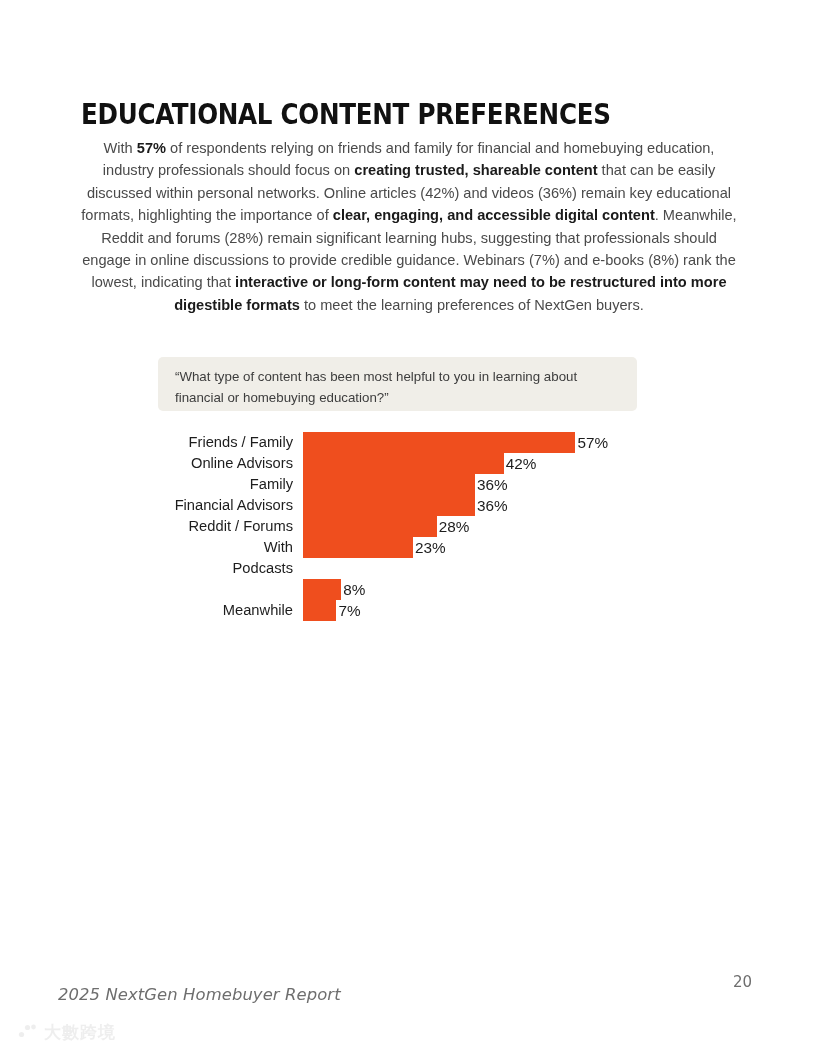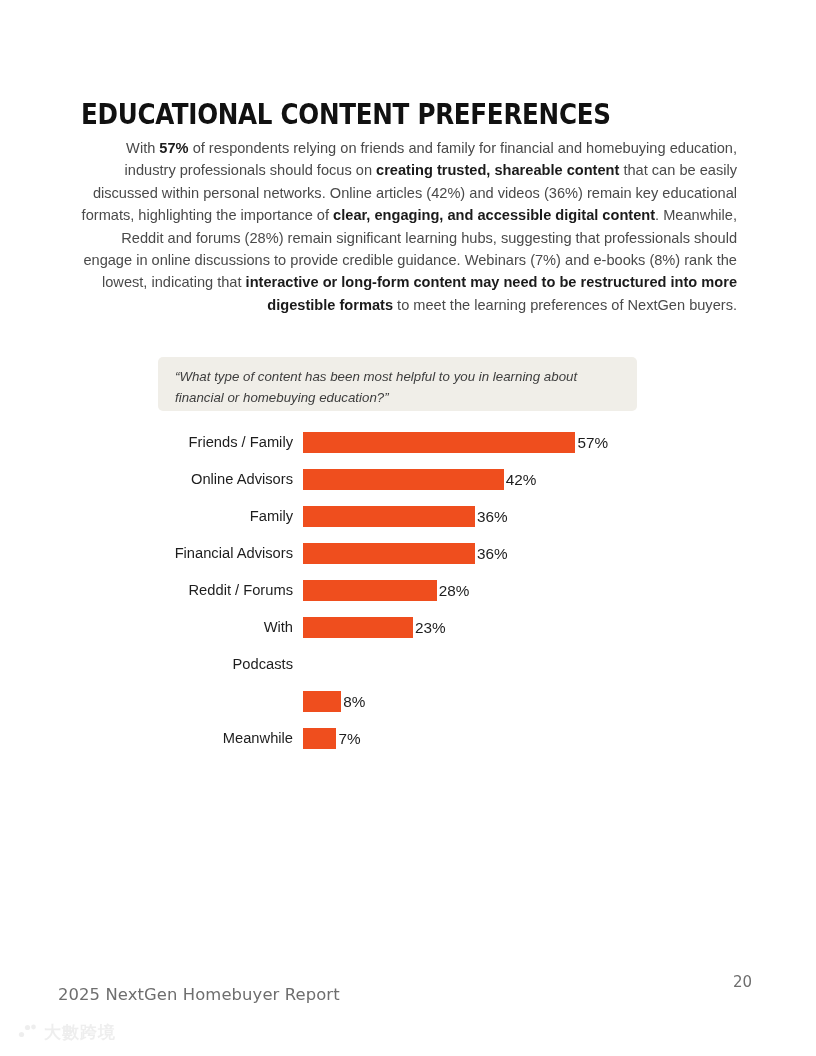--- a/index.html
+++ b/index.html
@@ -42,21 +42,21 @@
 
   
   .body-copy {
     position: absolute;
     left: 81px;
     top: 137px;
     width: 656px;
     font-size: 14.6px;
     line-height: 22.4px;
     color: #4a4a4a;
-    text-align: right;
+    text-align: center;
     font-family: "Liberation Sans", sans-serif;
   }
   .body-copy b {
     color: #1b1b1b;
     font-weight: 700;
   }
 
   
   .question-box {
     position: absolute;
@@ -68,37 +68,36 @@
     border-radius: 5px;
     box-sizing: border-box;
   }
   .question-text {
     position: absolute;
     left: 17px;
     top: 9px;
     width: 448px;
     font-size: 13.3px;
     line-height: 21px;
-    font-style: italic;
     color: #3d3d3d;
     font-family: "Liberation Sans", sans-serif;
   }
 
   
   .chart {
     position: absolute;
     left: 81px;
     top: 432px;
     width: 660px;
     height: 250px;
   }
   .chart-row {
     position: relative;
     height: 21px;
-    margin-bottom: 16px;
+    margin-bottom: 0;
   }
   .chart-label {
     position: absolute;
     left: 0;
     top: 0;
     width: 212px;
     height: 21px;
     line-height: 21px;
     text-align: right;
     font-size: 14.7px;
@@ -135,20 +134,21 @@
   
   .footer-title {
     position: absolute;
     left: 58px;
     top: 985px;
     font-size: 16.4px;
     color: #6e6e6e;
     font-family: "DejaVu Sans", sans-serif;
     letter-spacing: 0.1px;
     white-space: nowrap;
+    font-style: italic;
   }
   .footer-page-number {
     position: absolute;
     left: 733px;
     top: 973px;
     font-size: 15px;
     color: #6e6e6e;
     font-family: "DejaVu Sans", sans-serif;
     white-space: nowrap;
   }

